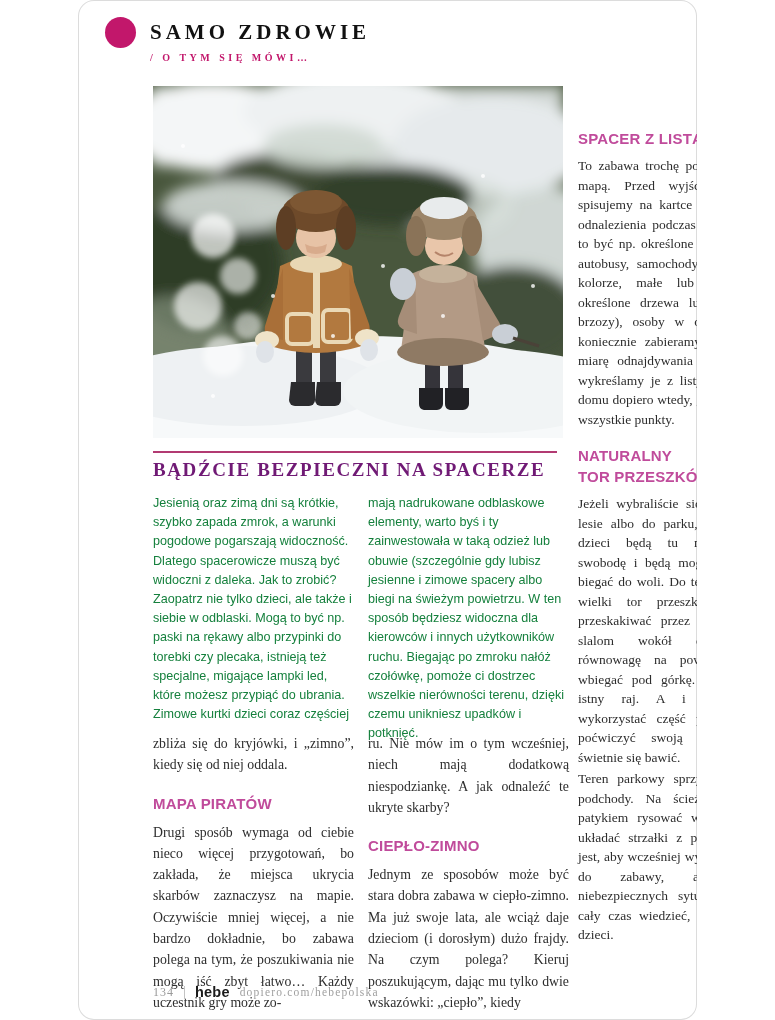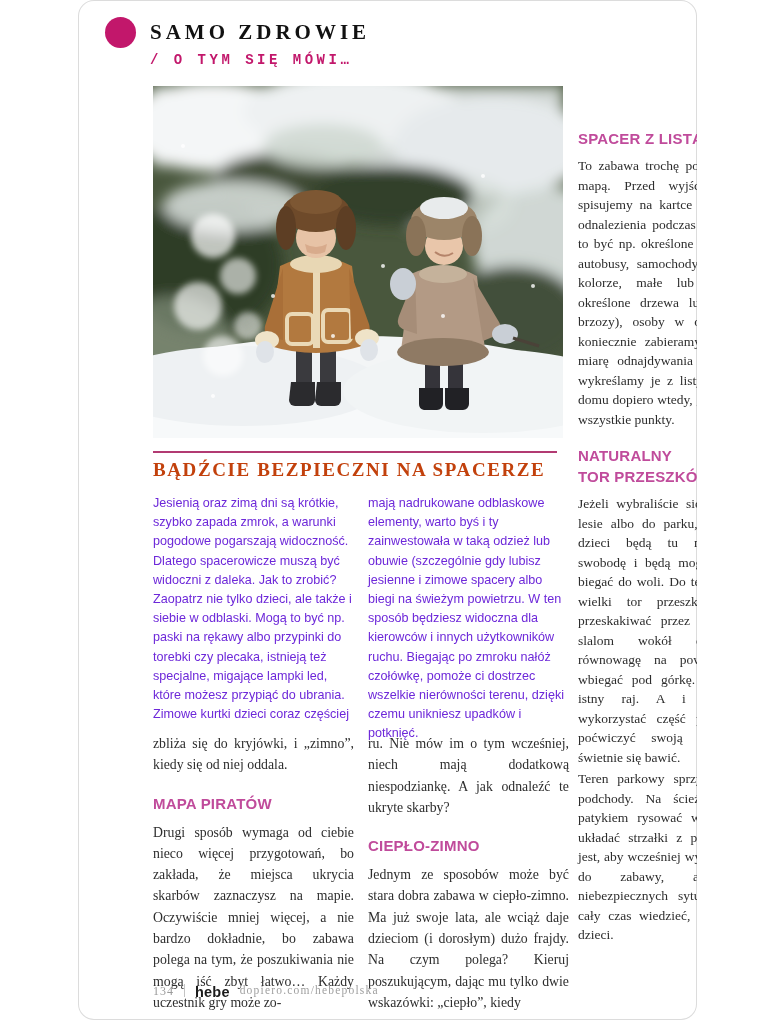--- a/index.html
+++ b/index.html
@@ -8,22 +8,22 @@
     background:#fff;border-radius:16px;box-shadow:0 0 0 1px #dcdcdc inset;
     overflow:hidden;font-family:"Liberation Serif", serif;color:#2a2a2a;
   }
   
   .brand-dot{position:absolute;left:27px;top:17px;width:31px;height:31px;border-radius:50%;}
   .section-title{
     position:absolute;left:72px;top:20px;font-family:"Liberation Serif", serif;
     font-weight:700;font-size:21px;letter-spacing:4px;color:#111;
   }
   .section-sub{
-    position:absolute;left:72px;top:52px;font-family:Liberation Mono, monospace;
-    font-weight:700;font-size:14px;letter-spacing:3.5px;
+    position:absolute;left:72px;top:52px;font-family:Liberation Serif, serif;
+    font-weight:700;font-size:10px;letter-spacing:3.5px;
   }
   
   .photo{position:absolute;left:75px;top:86px;width:410px;height:352px;overflow:hidden;background:#46543b;}
   
   .right-col{
     position:absolute;left:500px;top:112px;width:206px;
     font-size:13.5px;line-height:19.5px;text-align:justify;color:#2d2d2d;
   }
   .right-col p{margin:0 0 2px 0;}
   .sub-heading{
@@ -31,27 +31,27 @@
     letter-spacing:0.2px;margin:16px 0 7px 0;white-space:pre-line;line-height:21px;
   }
   
   .main-rule{position:absolute;left:75px;top:451px;width:404px;height:2px;}
   .main-title{
     position:absolute;left:75px;top:459px;width:410px;
     font-family:"Liberation Serif", serif;font-weight:700;font-size:19px;letter-spacing:1.6px;
   }
   .cols{position:absolute;left:75px;width:416px;display:flex;gap:14px;}
   .cols .col{flex:1 1 0;}
-  .cols-sans{top:494px;font-family:"Liberation Sans", sans-serif;font-size:12.6px;line-height:19.2px;color:#6d28d9;}
+  .cols-sans{top:494px;font-family:"Liberation Sans", sans-serif;font-size:12.6px;line-height:19.2px;color:#15803d;}
   .cols-serif{top:733px;font-family:"Liberation Serif", serif;font-size:13.8px;line-height:21.3px;text-align:justify;color:#2d2d2d;}
   .cols-serif p{margin:0;}
   .cols-serif .sub-heading{margin:17px 0 8px 0;}
   
   .footer{
-    position:absolute;left:75px;top:984px;display:flex;align-items:flex-start;gap:10px;
+    position:absolute;left:75px;top:984px;display:flex;align-items:center;gap:10px;
     font-size:12px;color:#9a9a9a;
   }
   .footer .pageno{font-family:"Liberation Serif", serif;letter-spacing:1px;}
   .footer .sep{width:1px;height:13px;background:#c4c4c4;}
   .footer .logo{font-family:"Liberation Sans", sans-serif;font-weight:700;font-size:14.5px;color:#1a1a1a;letter-spacing:0.2px;}
   .footer .social{font-family:"Liberation Serif", serif;font-size:11.5px;letter-spacing:1.2px;color:#a0a0a0;}
 </style>
 </head>
 <body>
 
@@ -168,21 +168,21 @@
     <p>To zabawa trochę podobna do tej z mapą. Przed wyjściem z domu spisujemy na kartce listę rzeczy do odnalezienia podczas spaceru. Mogą to być np. określone znaki drogowe, autobusy, samochody o określonym kolorze, małe lub duże pieski, określone drzewa lub rośliny (np. brzozy), osoby w okularach. Spis koniecznie zabieramy ze sobą i w miarę odnajdywania danych rzeczy wykreślamy je z listy. Wracamy do domu dopiero wtedy, gdy wykreślimy wszystkie punkty.</p>
 
     <div class="sub-heading" style="color: rgb(192, 75, 155);">NATURALNY
 TOR PRZESZKÓD</div>
     <p>Jeżeli wybraliście się na spacer po lesie albo do parku, to świetnie – dzieci będą tu miały większą swobodę i będą mogły bezpiecznie biegać do woli. Do tego las to jeden wielki tor przeszkód – można przeskakiwać przez gałęzie, zrobić slalom wokół drzew, łapać równowagę na powalonym pniu, wbiegać pod górkę. Dla dzieci to istny raj. A i my możemy wykorzystać część przeszkód, aby poćwiczyć swoją koordynację i świetnie się bawić.</p>
 
     <p><span>Teren parkowy sprzyja zabawie w podchody. Na ścieżkach możemy patykiem rysować wskazówki albo układać strzałki z patyków. Ważne jest, aby wcześniej wyznaczyć obszar do zabawy, aby uniknąć niebezpiecznych sytuacji – musisz cały czas wiedzieć, gdzie są twoje dzieci.</span></p>
   </div>
 
   <div class="main-rule" style="background: rgb(178, 58, 114);"></div>
-  <div class="main-title" style="color: #c2410c;">BĄDŹCIE BEZPIECZNI NA SPACERZE</div>
+  <div class="main-title" style="color: #701a75;">BĄDŹCIE BEZPIECZNI NA SPACERZE</div>
 
   <div class="cols cols-sans">
     <div class="col">Jesienią oraz zimą dni są krótkie, szybko zapada zmrok, a warunki pogodowe pogarszają widoczność. Dlatego spacerowicze muszą być widoczni z daleka. Jak to zrobić? Zaopatrz nie tylko dzieci, ale także i siebie w odblaski. Mogą to być np. paski na rękawy albo przypinki do torebki czy plecaka, istnieją też specjalne, migające lampki led, które możesz przypiąć do ubrania. Zimowe kurtki dzieci coraz częściej</div>
     <div class="col">mają nadrukowane odblaskowe elementy, warto byś i ty zainwestowała w taką odzież lub obuwie (szczególnie gdy lubisz jesienne i zimowe spacery albo biegi na świeżym powietrzu. W ten sposób będziesz widoczna dla kierowców i innych użytkowników ruchu. Biegając po zmroku nałóż czołówkę, pomoże ci dostrzec wszelkie nierówności terenu, dzięki czemu unikniesz upadków i potknięć.</div>
   </div>
 
   <div class="cols cols-serif">
     <div class="col">
       <p>zbliża się do kryjówki, i „zimno”, kiedy się od niej oddala.</p>
       <div class="sub-heading" style="color: rgb(192, 75, 155);">MAPA PIRATÓW</div>

